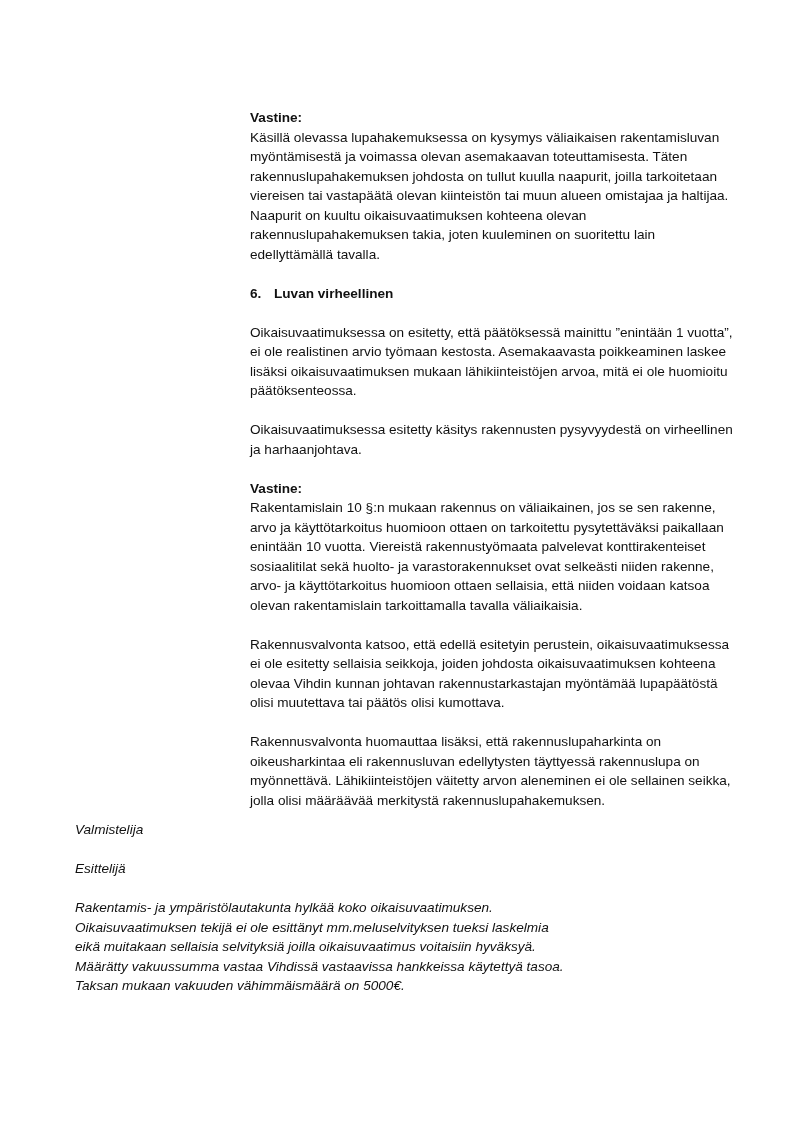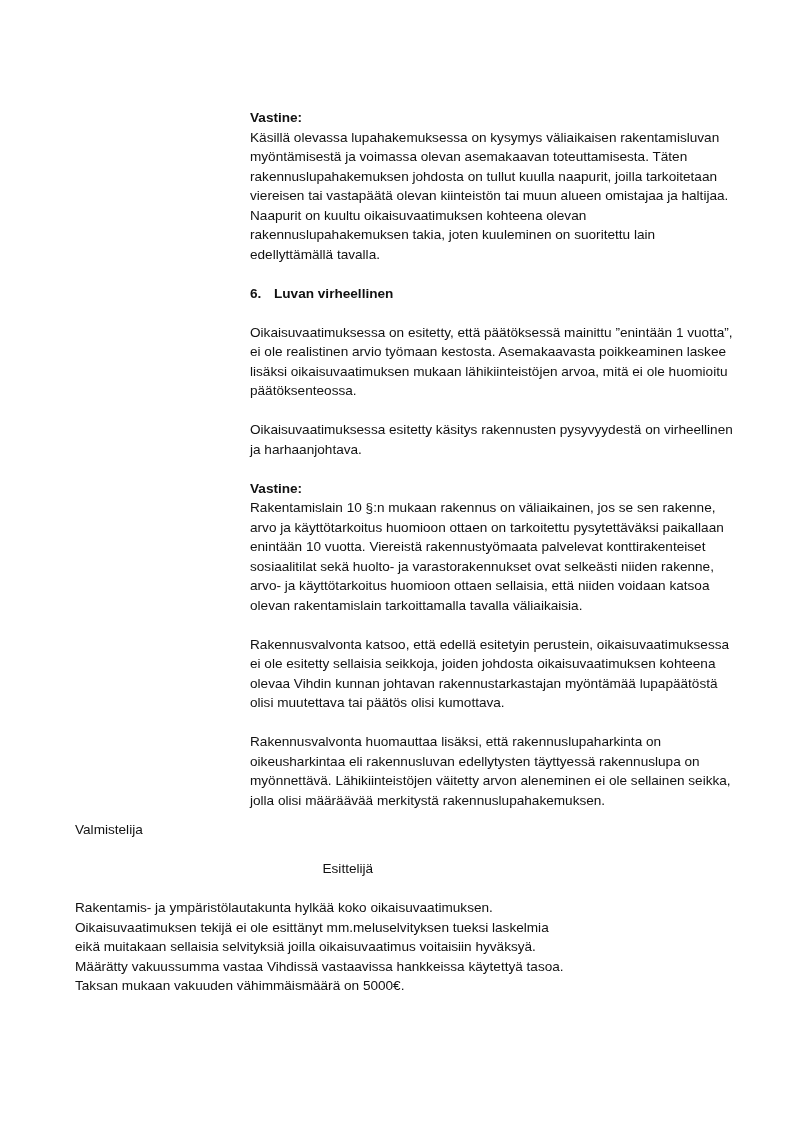--- a/index.html
+++ b/index.html
@@ -6,21 +6,21 @@
   body { width: 794px; height: 1122px; position: relative; overflow: hidden;
          font-family: "Liberation Sans", "DejaVu Sans", sans-serif; color: #111; }
   .page { position: absolute; left: 0; top: 0; width: 794px; height: 1122px; }
   .col { position: absolute; left: 250px; top: 66px; width: 490px;
          font-size: 13.6px; line-height: 19.5px; margin-top: 42px; }
   .col p { margin: 0; }
   .gap { height: 19.5px; }
   .bold { font-weight: bold; }
   .heading { font-weight: bold; display: flex; }
   .heading .num { width: 24px; }
-  .row { position: absolute; left: 75px; width: 670px; font-size: 13.6px; line-height: 19.5px; display: flex; }
+  .row { position: absolute; left: 75px; width: 670px; font-size: 13.6px; line-height: 19.5px; display: flex; font-style: italic; }
   .row .lbl { width: 175px; flex: none; }
   .row .val { width: 490px; }
 </style>
 </head>
 <body>
 
 <div class="page">
   <div class="col">
     <p class="bold">Vastine:</p>
     <p>Käsillä olevassa lupahakemuksessa on kysymys väliaikaisen rakentamisluvan myöntämisestä ja voimassa olevan asemakaavan toteuttamisesta. Täten rakennuslupahakemuksen johdosta on tullut kuulla naapurit, joilla tarkoitetaan viereisen tai vastapäätä olevan kiinteistön tai muun alueen omistajaa ja haltijaa. Naapurit on kuultu oikaisuvaatimuksen kohteena olevan rakennuslupahakemuksen takia, joten kuuleminen on suoritettu lain edellyttämällä tavalla.</p>
@@ -38,19 +38,19 @@
     <p>Rakentamislain 10 §:n mukaan rakennus on väliaikainen, jos se sen rakenne, arvo ja käyttötarkoitus huomioon ottaen on tarkoitettu pysytettäväksi paikallaan enintään 10 vuotta. Viereistä rakennustyömaata palvelevat konttirakenteiset sosiaalitilat sekä huolto- ja varastorakennukset ovat selkeästi niiden rakenne, arvo- ja käyttötarkoitus huomioon ottaen sellaisia, että niiden voidaan katsoa olevan rakentamislain tarkoittamalla tavalla väliaikaisia.</p>
     <div class="gap"></div>
     <p>Rakennusvalvonta katsoo, että edellä esitetyin perustein, oikaisuvaatimuksessa ei ole esitetty sellaisia seikkoja, joiden johdosta oikaisuvaatimuksen kohteena olevaa Vihdin kunnan johtavan rakennustarkastajan myöntämää lupapäätöstä olisi muutettava tai päätös olisi kumottava.</p>
     <div class="gap"></div>
     <p>Rakennusvalvonta huomauttaa lisäksi, että rakennuslupaharkinta on oikeusharkintaa eli rakennusluvan edellytysten täyttyessä rakennuslupa on myönnettävä. Lähikiinteistöjen väitetty arvon aleneminen ei ole sellainen seikka, jolla olisi määräävää merkitystä rakennuslupahakemuksen.</p>
   </div>
 
   <div class="row" style="top:820px;">
     <span class="lbl">Valmistelija</span>
   </div>
-  <div class="row" style="top:859px;justify-content:center;">
+  <div class="row" style="top:859px;">
     <span class="lbl">Esittelijä</span>
   </div>
   <div class="row" style="top:898px;">
     <span class="val">Rakentamis- ja ympäristölautakunta hylkää koko oikaisuvaatimuksen. Oikaisuvaatimuksen tekijä ei ole esittänyt mm.meluselvityksen tueksi laskelmia eikä muitakaan sellaisia selvityksiä joilla oikaisuvaatimus voitaisiin hyväksyä. Määrätty vakuussumma vastaa Vihdissä vastaavissa hankkeissa käytettyä tasoa. Taksan mukaan vakuuden vähimmäismäärä on 5000€.</span>
   </div>
 </div>
 
 </body></html>

